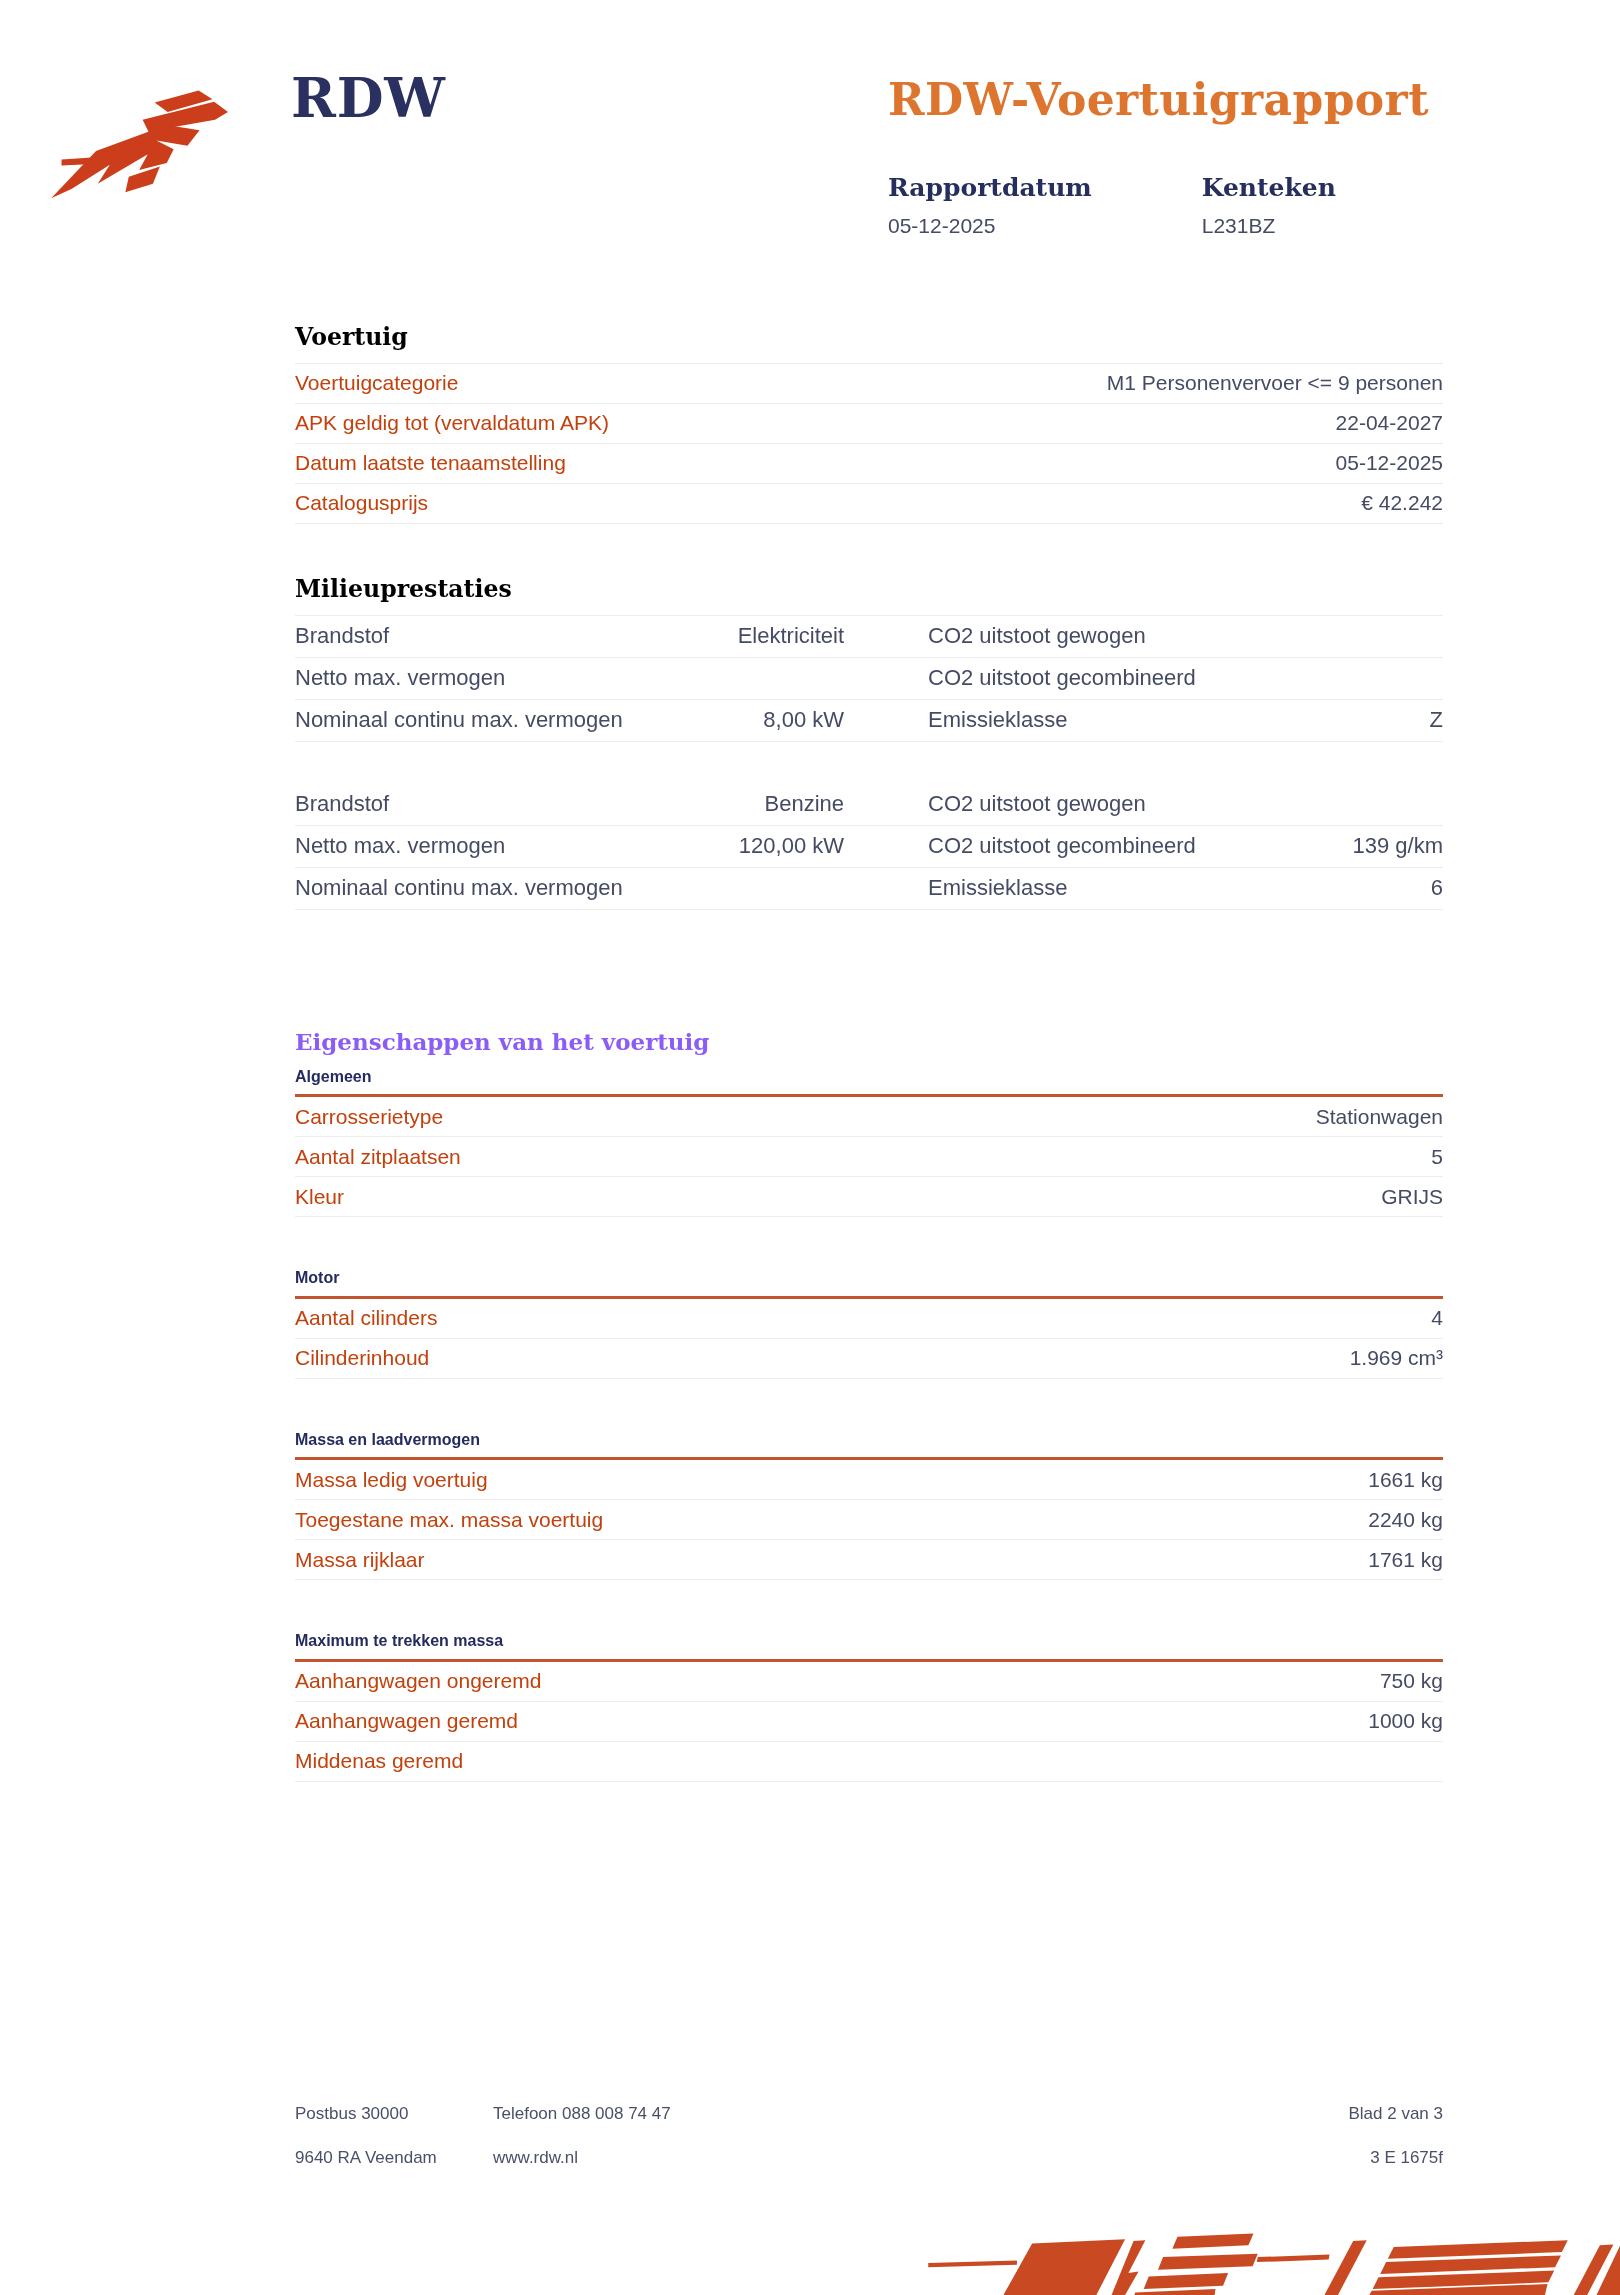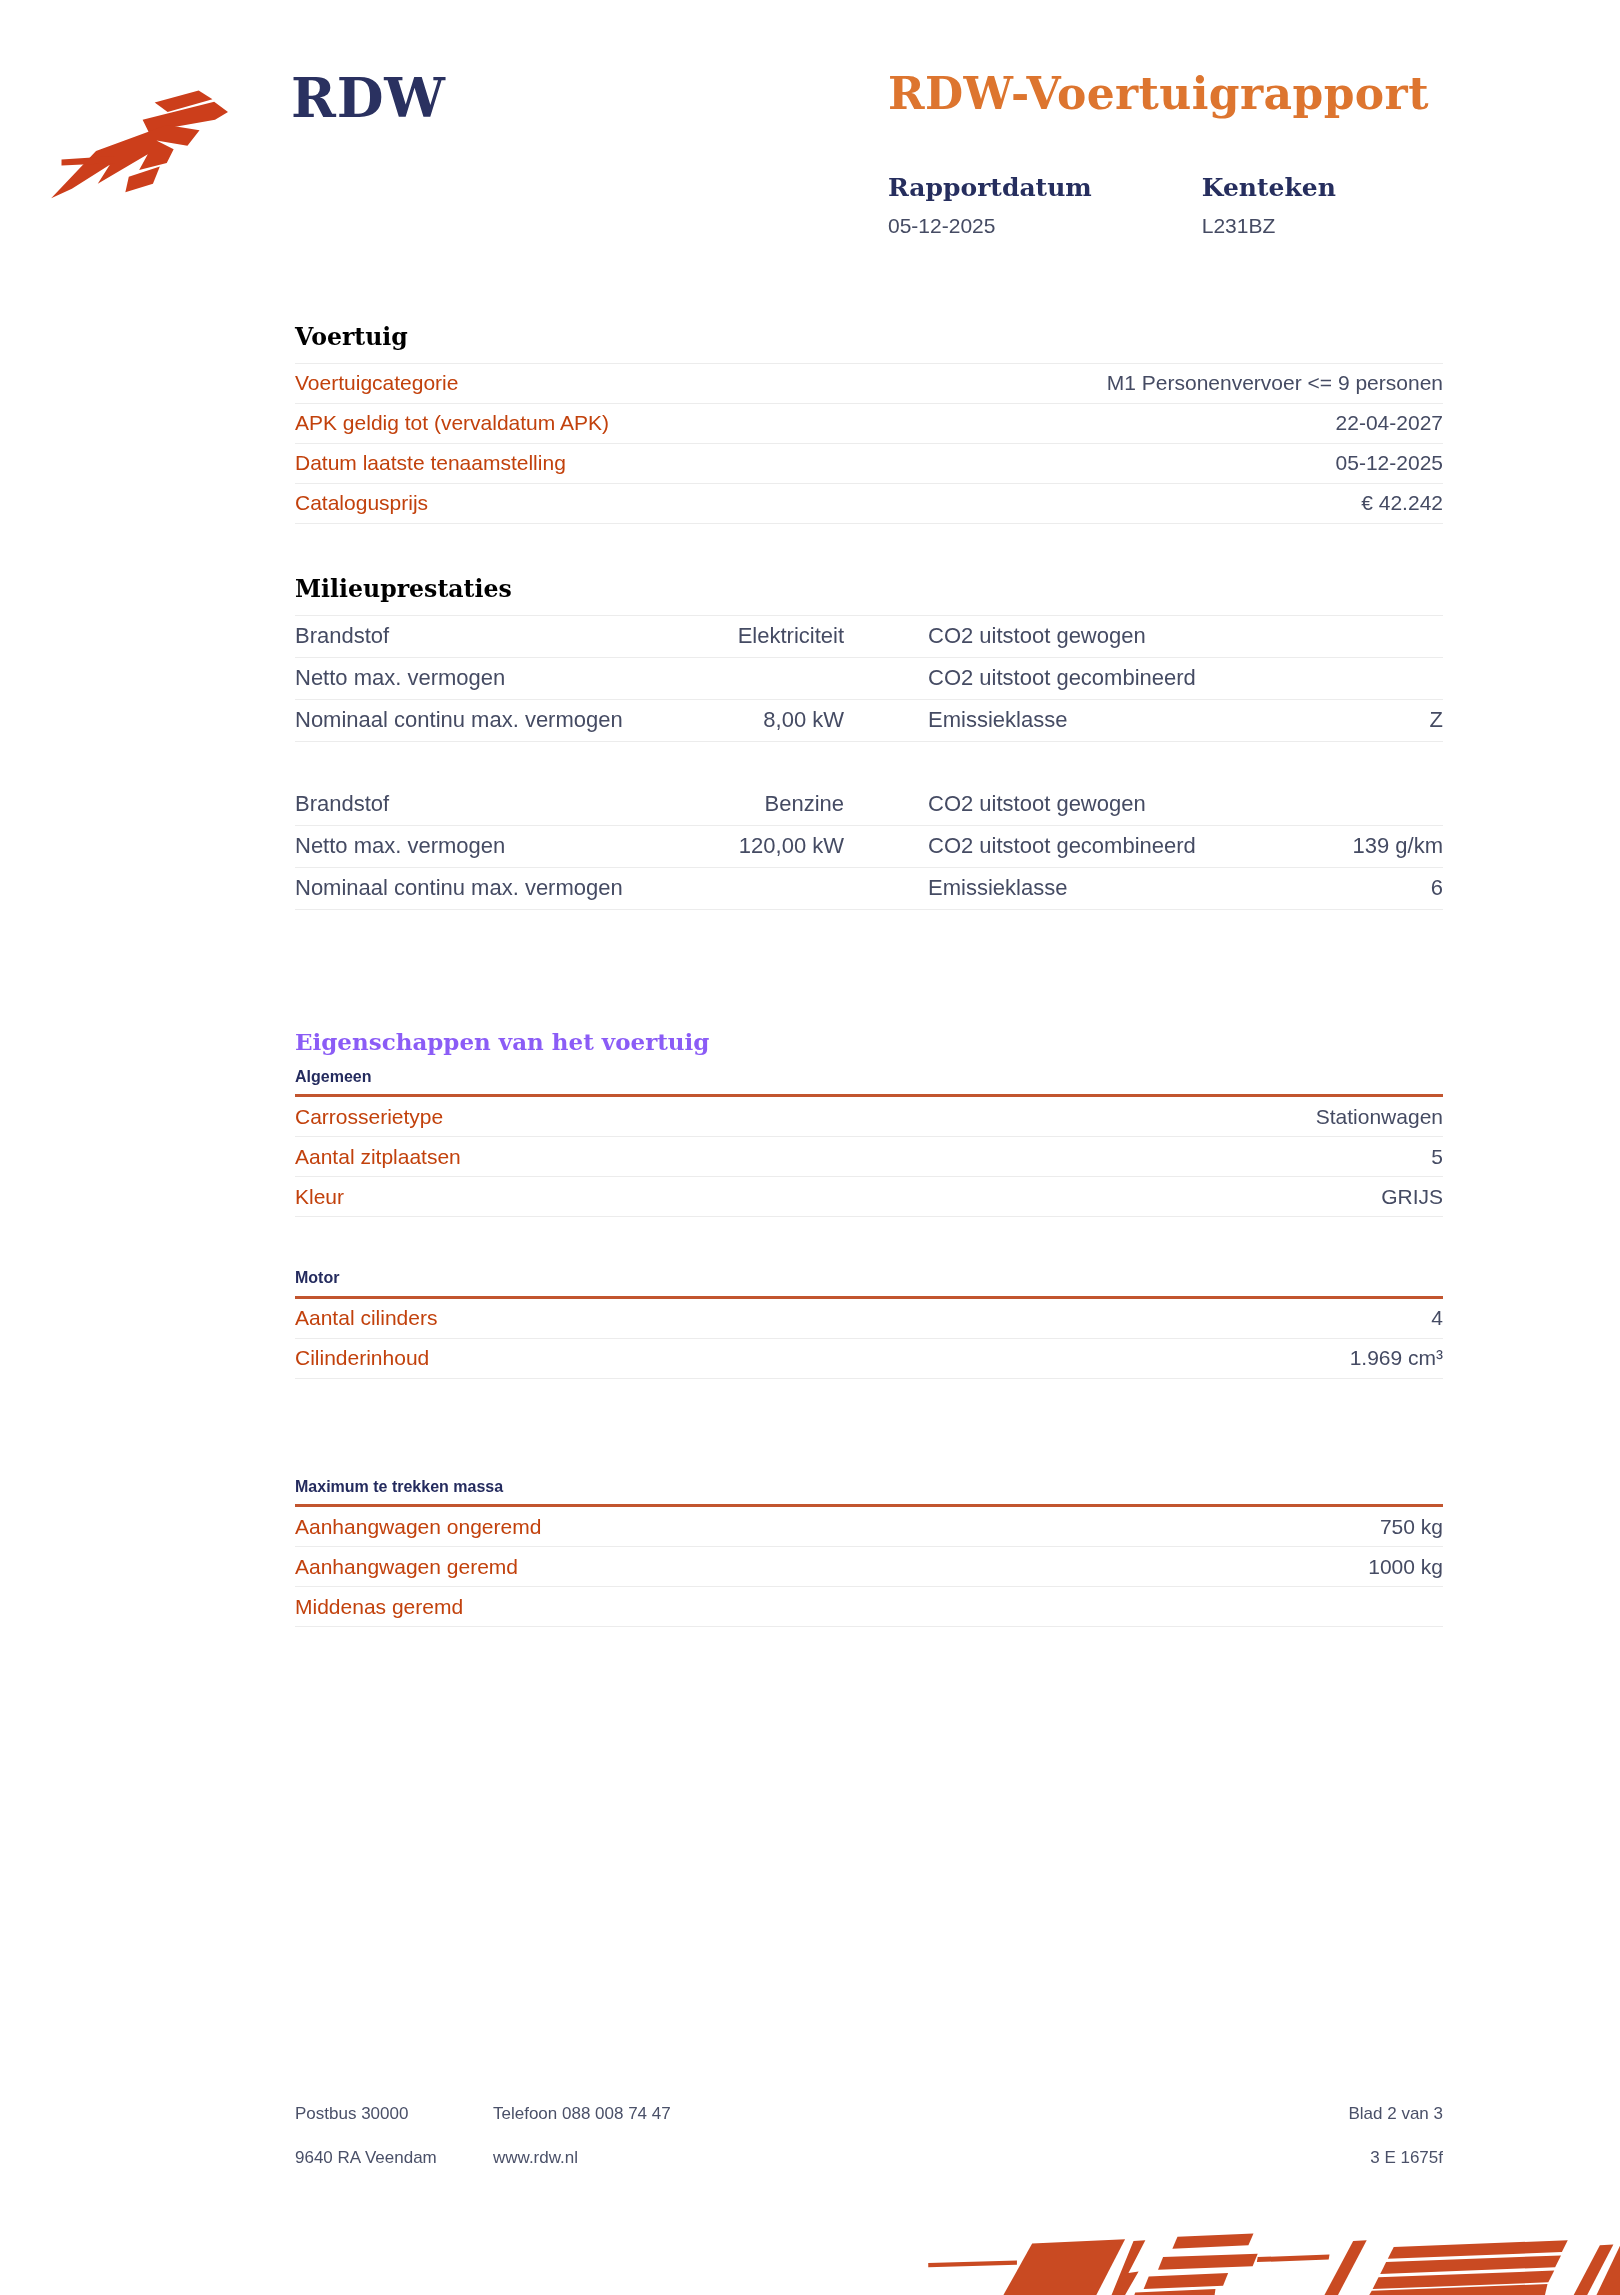--- a/index.html
+++ b/index.html
@@ -12,21 +12,21 @@
     color:#454b63;
   }
   
   .logo-feather{position:absolute;left:46px;top:83px;width:207px;height:122px;}
   .logo-text{
     position:absolute;left:291px;top:66px;
     font-family:"DejaVu Serif", serif;font-weight:bold;
     font-size:54px;color:#2a3160;letter-spacing:0.8px;
   }
   .doc-title{
-    position:absolute;left:888px;top:68px;
+    position:absolute;left:888px;top:74px;
     font-family:"DejaVu Serif", serif;font-weight:bold;
     font-size:44px;color:#dd752f;letter-spacing:0.4px;
   }
   .meta{position:absolute;left:888px;top:173px;display:flex;gap:110px;}
   .meta .label{
     font-family:"DejaVu Serif", serif;font-weight:bold;
     font-size:25px;color:#262e5e;margin-bottom:11.8px;
   }
   .meta .value{font-size:21px;color:#454b63;}
   
@@ -204,20 +204,35 @@
           <span class="value">4</span>
         </div>
         <div class="kv-row">
           <span class="label">Cilinderinhoud</span>
           <span class="value">1.969 cm³</span>
         </div>
       </div>
 
       <div class="sub-gap"></div>
 
+      <div class="subsection">
+        <div class="sub-title">Massa en laadvermogen</div>
+        <div class="kv-row">
+          <span class="label">Massa ledig voertuig</span>
+          <span class="value">1661 kg</span>
+        </div>
+        <div class="kv-row">
+          <span class="label">Toegestane max. massa voertuig</span>
+          <span class="value">2240 kg</span>
+        </div>
+        <div class="kv-row">
+          <span class="label">Massa rijklaar</span>
+          <span class="value">1761 kg</span>
+        </div>
+      </div>
 
       <div class="sub-gap"></div>
 
       <div class="subsection">
         <div class="sub-title">Maximum te trekken massa</div>
         <div class="kv-row">
           <span class="label">Aanhangwagen ongeremd</span>
           <span class="value">750 kg</span>
         </div>
         <div class="kv-row">

